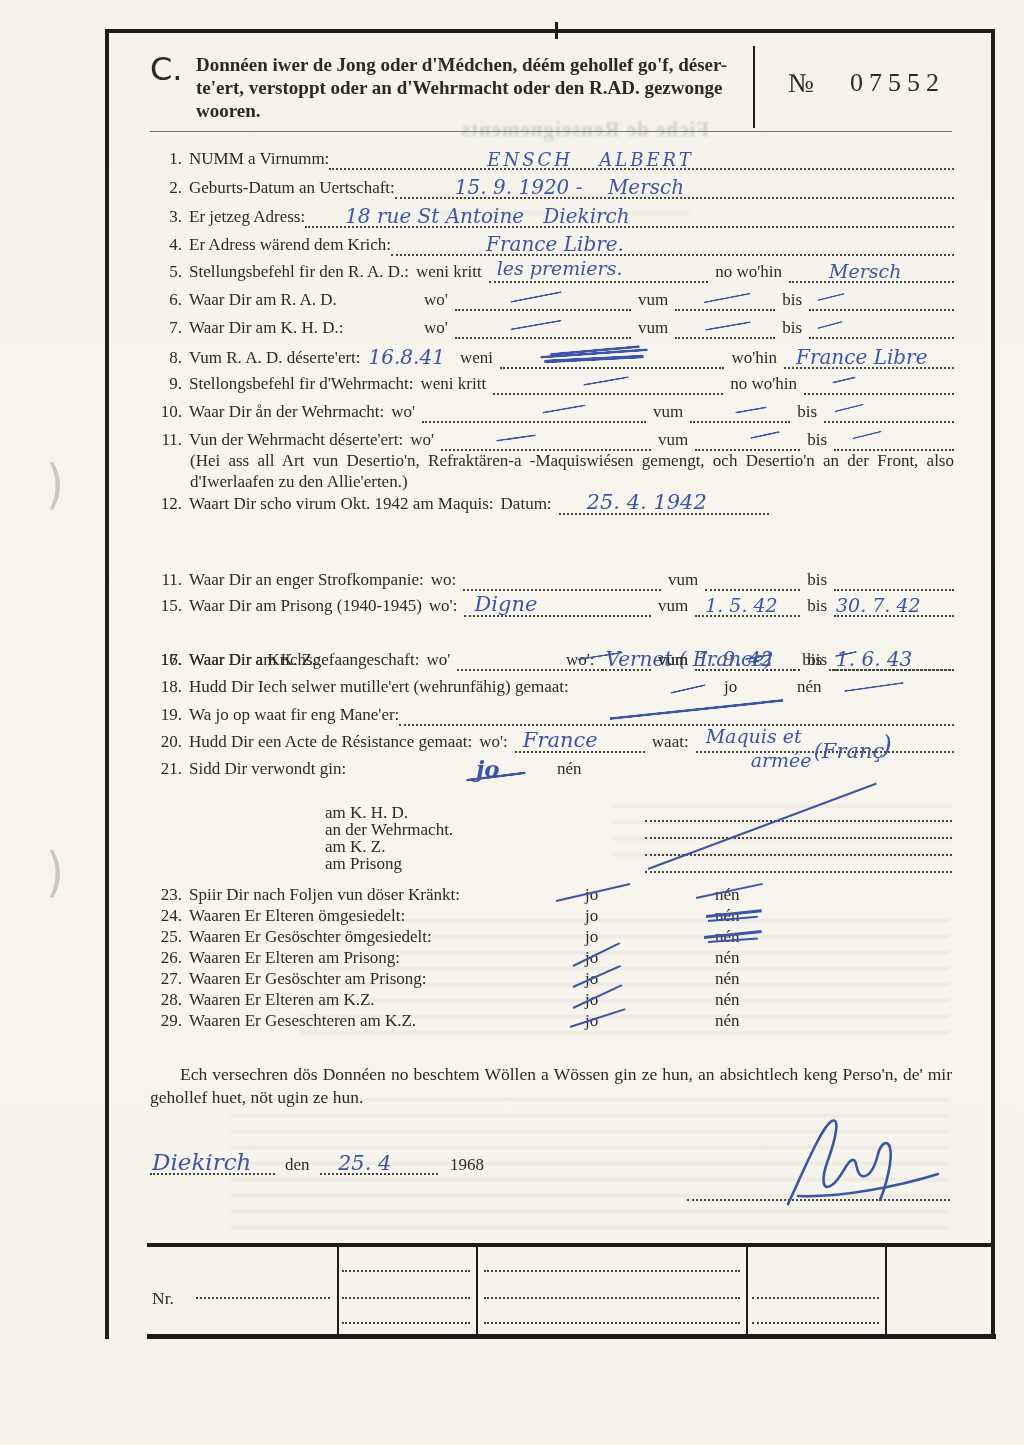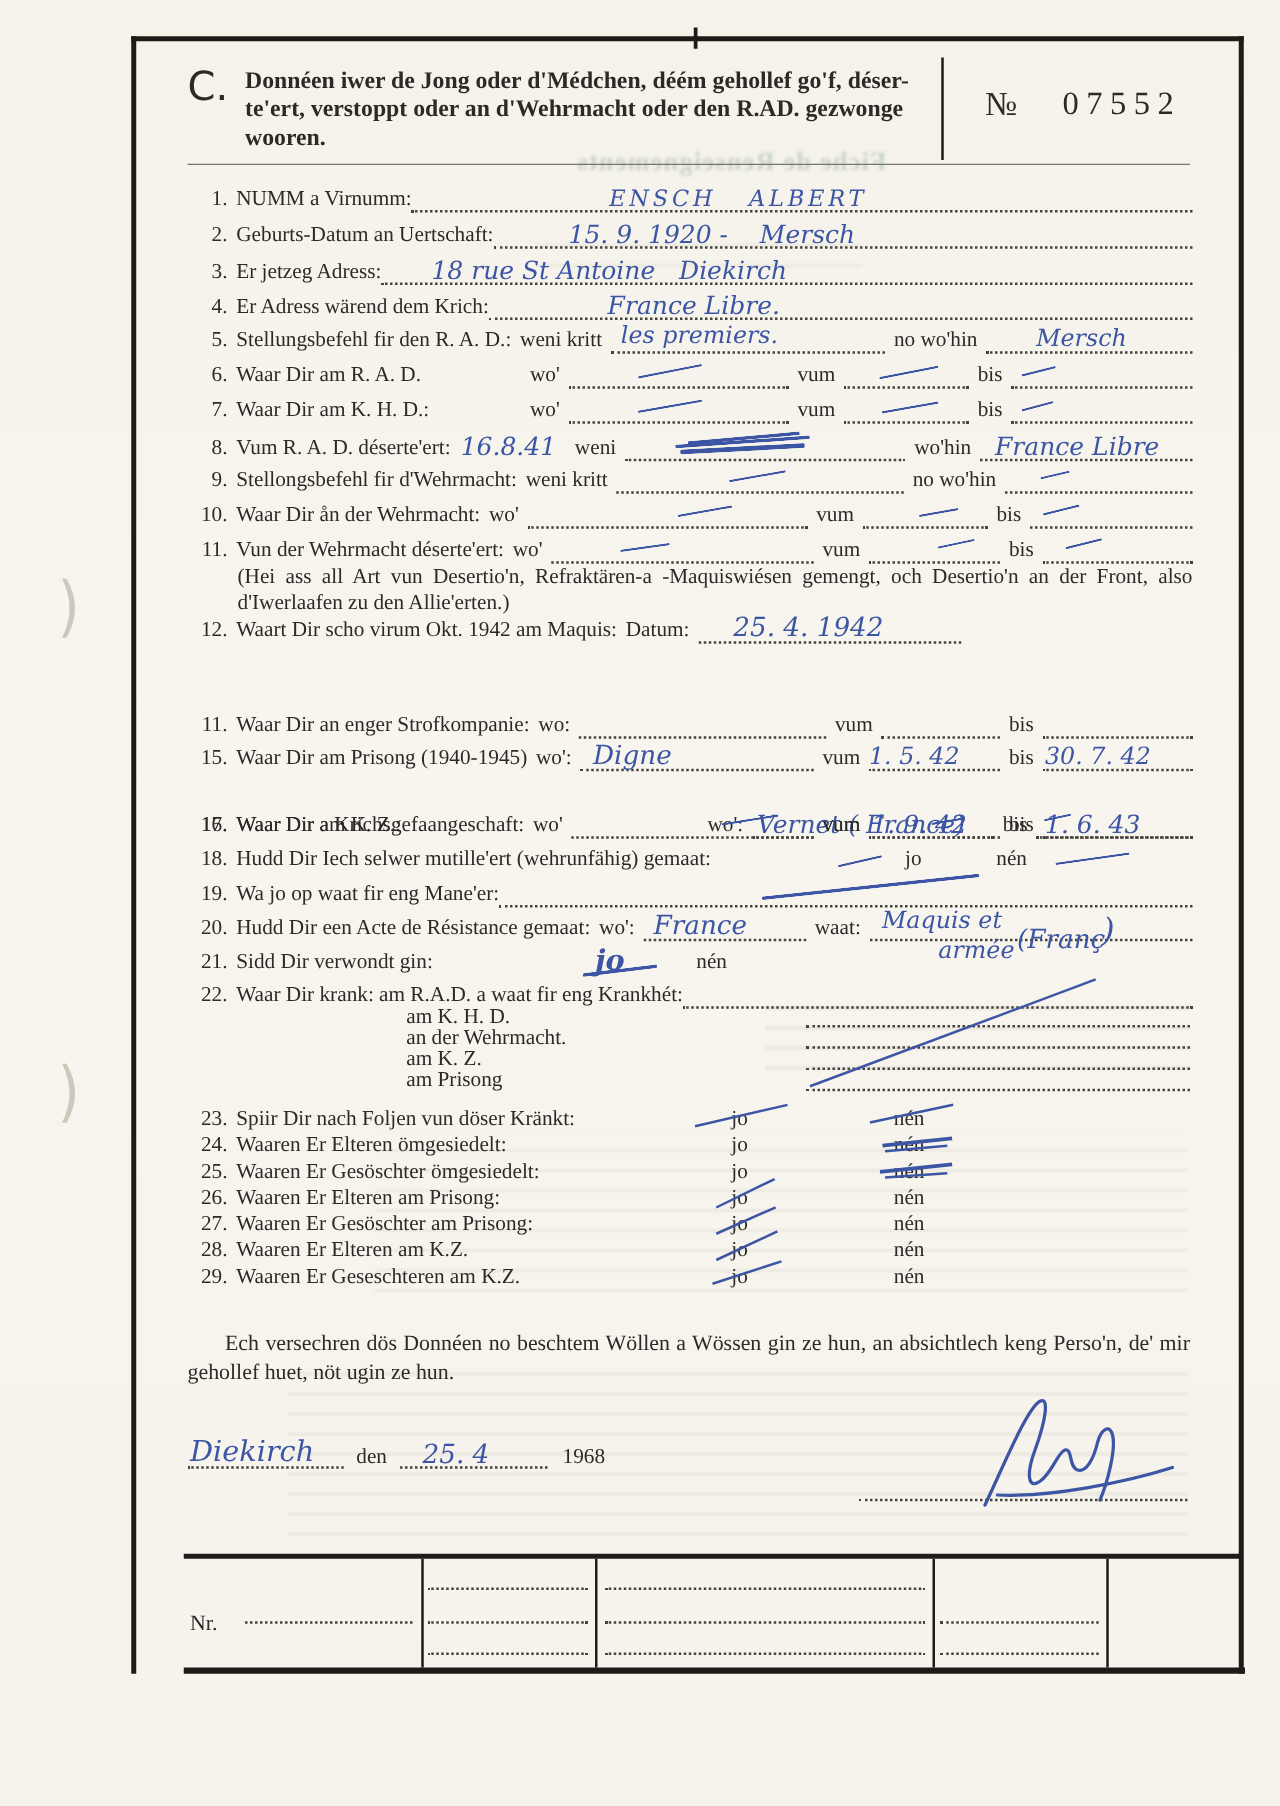--- a/index.html
+++ b/index.html
@@ -229,21 +229,21 @@
 
   <div class="row" style="top:594px;">
     <span class="num">15.</span>
     <span class="lbl">Waar Dir am Prisong (1940-1945)</span>
     <span class="w">wo':</span>
     <span class="f fill">
       <span class="hw" style="left:10px;font-size:21px;">Digne</span>
     </span>
     <span class="w">vum</span>
     <span class="f" style="width:105px;">
-      <span class="hw" style="left:0;text-align:center;">1. 5. 42</span>
+      <span class="hw" style="left:10px;text-align:center;">1. 5. 42</span>
     </span>
     <span class="w">bis</span>
     <span class="f" style="width:120px;">
       <span class="hw" style="left:2px;">30. 7. 42</span>
     </span>
   </div>
 
   <div class="row" style="top:621px;">
     <span class="num">16.</span>
     <span class="lbl" style="flex:0 0 370px;margin-top:28px;">Waar Dir am K. Z.:</span>
@@ -312,25 +312,20 @@
   </div>
 
   <div class="row" style="top:758px;">
     <span class="num">21.</span>
     <span class="lbl">Sidd Dir verwondt gin:</span>
     <span class="hw-inline" style="position:absolute;left:328px;top:-4px;font-size:23px;font-weight:bold;">jo</span>
     <span class="dash" style="left:318px;top:17px;width:60px;transform:rotate(-7deg);border-top-width:3px;"></span>
     <span style="position:absolute;left:409px;">nén</span>
   </div>
 
-  <div class="row" style="top:784px;">
-    <span class="num">22.</span>
-    <span class="lbl">Waar Dir krank: am R.A.D. a waat fir eng Krankhét:</span>
-    <span class="f fill"></span>
-  </div>
   <div style="position:absolute;left:325px;top:803px;font-size:17px;">am K. H. D.</div>
   <div style="position:absolute;left:325px;top:820px;font-size:17px;">an der Wehrmacht.</div>
   <div style="position:absolute;left:325px;top:837px;font-size:17px;">am K. Z.</div>
   <div style="position:absolute;left:325px;top:854px;font-size:17px;">am Prisong</div>
   <div class="dotline" style="left:645px;top:820px;width:307px;"></div>
   <div class="dotline" style="left:645px;top:837px;width:307px;"></div>
   <div class="dotline" style="left:645px;top:854px;width:307px;"></div>
   <div class="dotline" style="left:645px;top:871px;width:307px;"></div>
   <div class="slash" style="left:648px;top:868px;width:244px;transform:rotate(-20.5deg);"></div>
 

